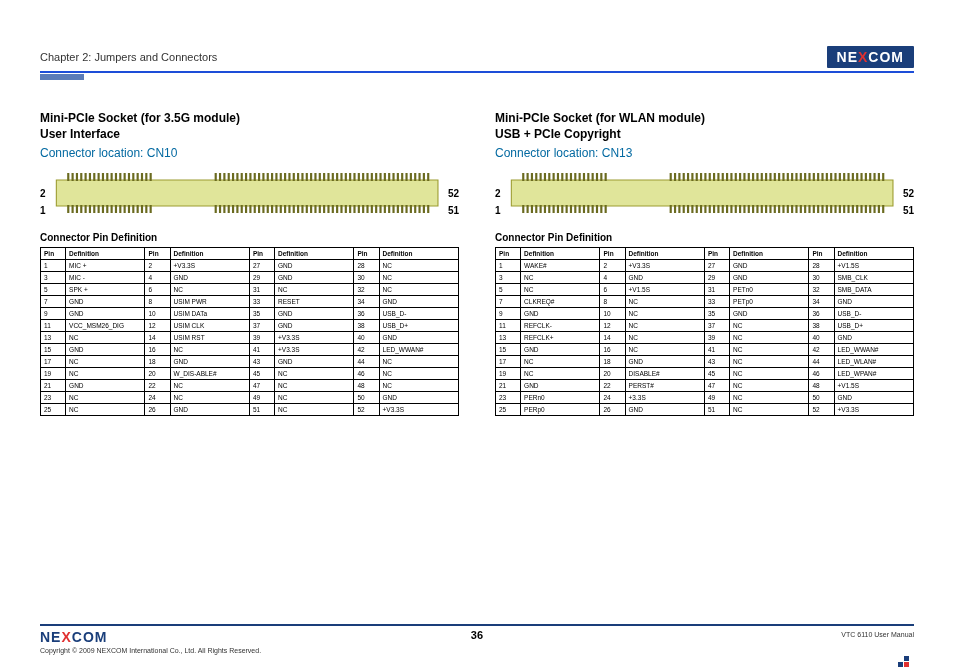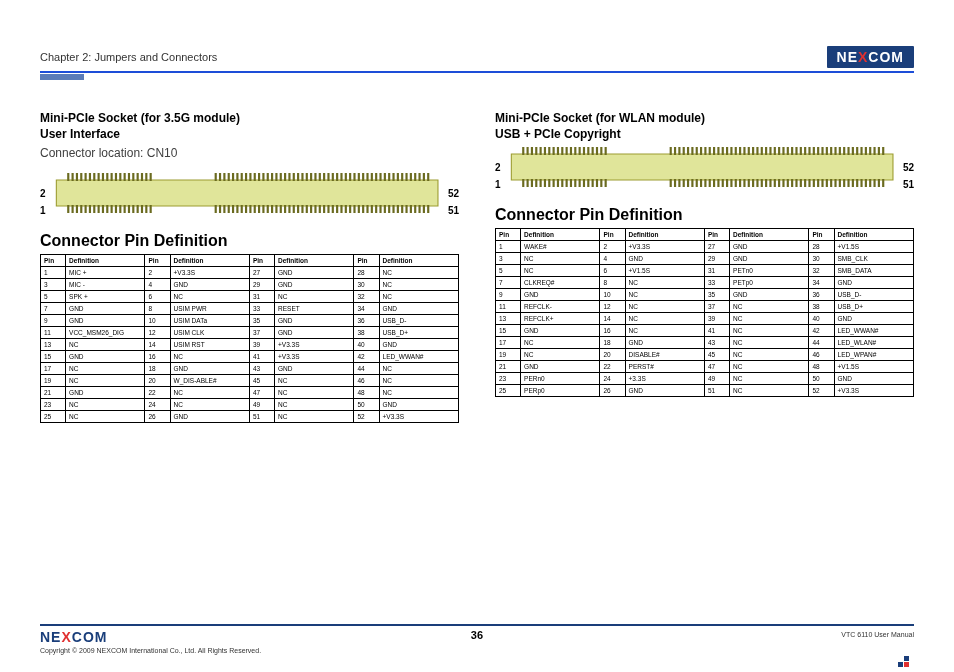--- a/index.html
+++ b/index.html
@@ -73,28 +73,28 @@
     flex-direction: column;
   }
   .section-title {
     font-size: 12px;
     font-weight: bold;
     margin: 0;
     line-height: 1.35;
   }
   .connector-loc {
     font-size: 12px;
-    color: #404040;
+    color: #0369a1;
     margin: 4px 0 8px 0;
   }
   .connector-svg-wrap {
     margin: 2px 0 10px 0;
   }
   .cpd-title {
-    font-size: 16px;
+    font-size: 10px;
     font-weight: bold;
     margin: 6px 0 4px 0;
   }
   table.pins {
     border-collapse: collapse;
     width: 100%;
     font-size: 6.5px;
     table-layout: fixed;
   }
   table.pins th, table.pins td {
@@ -503,20 +503,21 @@
               <td>+V3.3S</td>
             </tr>
           </tbody>
       </table>
     </div>
 
     <div class="col">
       <div class="section-title">
         <span>Mini-PCIe Socket (for WLAN module)</span><br><span>USB + PCIe Copyright</span>
       </div>
+      <div class="connector-loc">Connector location: CN13</div>
 
       <div class="connector-svg-wrap">
         <div class="conn-row">
           <div class="pinlabel">2</div>
           <div class="conn-body">
             <svg viewBox="0 0 360 46" width="100%" height="46" preserveAspectRatio="none">
               <rect x="4" y="10" width="352" height="26" fill="#e0e59a" stroke="#9c9c30"></rect>
               <g fill="#6b6b20">
                   <rect x="14" y="3" width="2" height="8"></rect>
                   <rect x="18" y="3" width="2" height="8"></rect>

